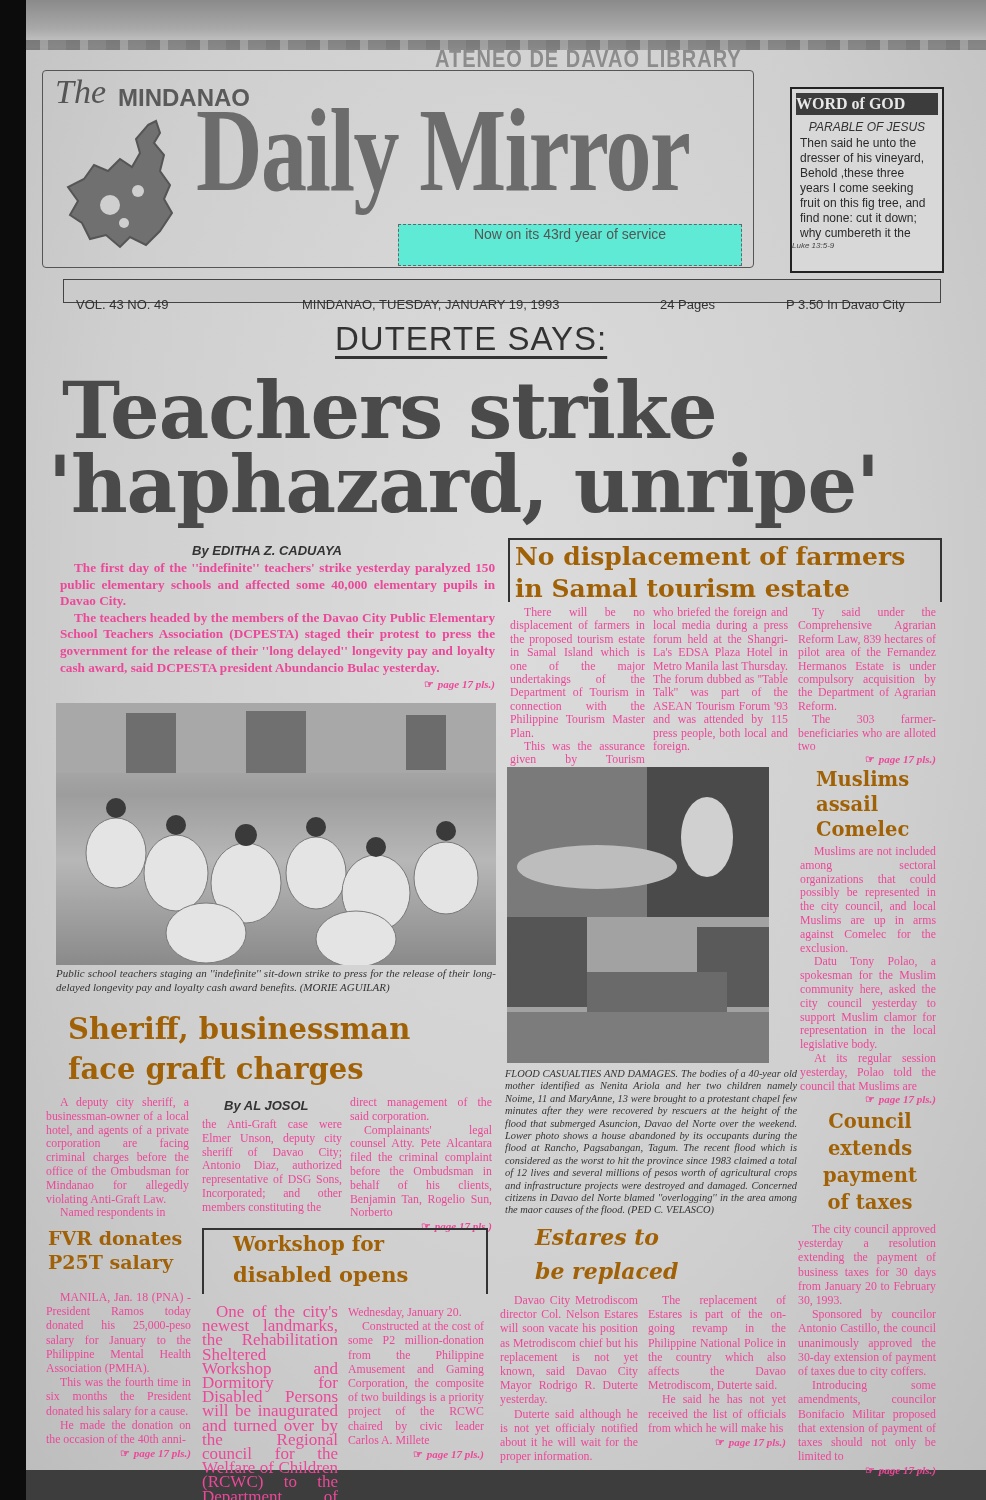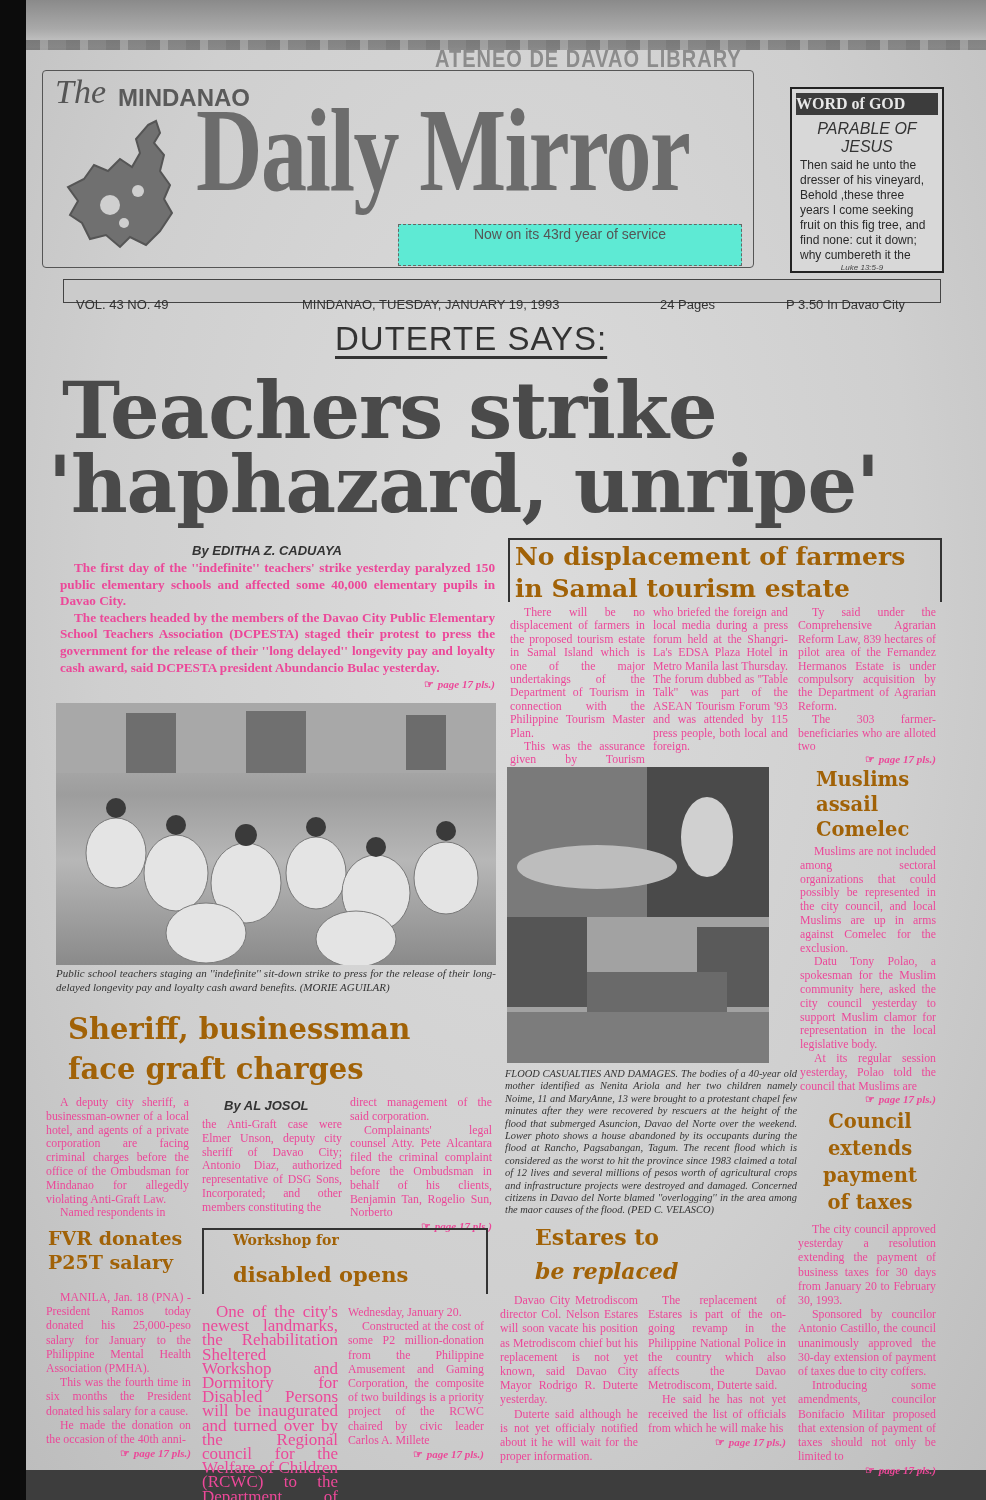--- a/index.html
+++ b/index.html
@@ -21,23 +21,23 @@
   .the { position:absolute; left:55px; top:73px; font-family:"Liberation Serif", serif; font-style:italic; font-size:34px; color:#555; }
   .mindanao { position:absolute; left:118px; top:84px; font-family:"Liberation Sans", sans-serif; font-weight:bold; font-size:24px; color:#5a5a5a; }
   .logo-map { position:absolute; left:60px; top:115px; width:130px; height:140px; }
   .title { position:absolute; left:196px; top:92px; font-family:"Liberation Serif", serif; font-weight:bold;
            font-size:118px; color:#6c6c6c; letter-spacing:-2px; transform:scaleX(.78); transform-origin:left top; white-space:nowrap; line-height:1; }
   .tagline { position:absolute; left:398px; top:224px; width:342px; height:40px; border:1.5px dashed #666;
              font-family:"Liberation Sans", sans-serif; font-size:14px; color:#555; text-align:center; line-height:19px; background:#5eead4; }
 
   .wog { position:absolute; left:790px; top:87px; width:150px; height:182px; border:2px solid #222; background:#d8d8d8; }
   .wog-head { background:#3c3c3c; color:#e8e8e8; font-family:"Liberation Serif", serif; font-weight:bold; font-size:16px; text-align:left; margin:4px; padding:2px 0; }
-  .wog-sub { font-family:"Liberation Sans", sans-serif; font-style:italic; font-size:16px; color:#333; text-align:center; margin-top:5px; }
+  .wog-sub { font-family:"Liberation Sans", sans-serif; font-style:italic; font-size:12px; color:#333; text-align:center; margin-top:5px; }
   .wog-text { font-family:"Liberation Sans", sans-serif; font-size:12px; line-height:15px; color:#2a2a2a; padding:2px 6px 0 8px; }
-  .wog-ref { font-family:"Liberation Sans", sans-serif; font-style:italic; font-size:8px; text-align:center; padding-right:10px; color:#444; }
+  .wog-ref { font-family:"Liberation Sans", sans-serif; font-style:italic; font-size:8px; text-align:left; padding-right:10px; color:#444; }
 
   .folio { position:absolute; left:63px; top:279px; width:876px; height:22px; border:1.5px solid #444; background:#cbcbcb;
            font-family:"Liberation Sans", sans-serif; font-size:13px; color:#333; }
   .folio span { position:absolute; top:17px; }
 
   .kicker { position:absolute; left:335px; top:320px; font-family:"Liberation Sans", sans-serif; font-size:33px; color:#333;
             text-decoration:underline; text-underline-offset:6px; letter-spacing:1px; }
   .headline { position:absolute; left:60px; width:900px; font-family:"DejaVu Serif", serif; font-weight:bold; color:#4a4a4a;
               font-size:78px; letter-spacing:-1px; line-height:1; white-space:nowrap; }
 
@@ -196,32 +196,32 @@
 <div class="h2" style="left:48px;top:1228px;font-size:19px">FVR donates</div>
 <div class="h2" style="left:48px;top:1252px;font-size:19px">P25T salary</div>
 <div class="body" style="left:46px;top:1290px;width:145px;font-size:11.8px;line-height:14.2px">
   <p>MANILA, Jan. 18 (PNA) - President Ramos today donated his 25,000-peso salary for January to the Philippine Mental Health Association (PMHA).</p>
   <p>This was the fourth time in six months the President donated his salary for a cause.</p>
   <p>He made the donation on the occasion of the 40th anni-</p>
   <div class="jump"><span class="hand">☞</span><span>page 17 pls.)</span></div>
 </div>
 
 <div class="boxhead" style="left:202px;top:1228px;width:282px;height:64px"></div>
-<div class="h2" style="left:233px;top:1233px;font-size:14px">Workshop for</div>
+<div class="h2" style="left:233px;top:1233px;font-size:20px">Workshop for</div>
 <div class="h2" style="left:233px;top:1263px;font-size:21px">disabled opens</div>
 <div class="body" style="left:202px;top:1305px;width:136px;font-size:17px;line-height:14.2px">
   <p>One of the city's newest landmarks, the Rehabilitation Sheltered Workshop and Dormitory for Disabled Persons will be inaugurated and turned over by the Regional council for the Welfare of Children (RCWC) to the Department of Social Welfare and Development on</p>
 </div>
 <div class="body" style="left:348px;top:1305px;width:136px;font-size:11.8px;line-height:14.2px">
   <p style="text-indent:0">Wednesday, January 20.</p>
   <p>Constructed at the cost of some P2 million-donation from the Philippine Amusement and Gaming Corporation, the composite of two buildings is a priority project of the RCWC chaired by civic leader Carlos A. Millete</p>
   <div class="jump"><span class="hand">☞</span><span>page 17 pls.)</span></div>
 </div>
 
-<div class="h2" style="left:535px;top:1225px;font-size:22px;">Estares to</div>
+<div class="h2" style="left:535px;top:1225px;font-size:22px;font-style:italic">Estares to</div>
 <div class="h2" style="left:535px;top:1259px;font-size:22px;font-style:italic">be replaced</div>
 <div class="body" style="left:500px;top:1293px;width:138px;font-size:11.8px;line-height:14.2px">
   <p>Davao City Metrodiscom director Col. Nelson Estares will soon vacate his position as Metrodiscom chief but his replacement is not yet known, said Davao City Mayor Rodrigo R. Duterte yesterday.</p>
   <p>Duterte said although he is not yet officialy notified about it he will wait for the proper information.</p>
 </div>
 <div class="body" style="left:648px;top:1293px;width:138px;font-size:11.8px;line-height:14.2px">
   <p>The replacement of Estares is part of the on-going revamp in the Philippine National Police in the country which also affects the Davao Metrodiscom, Duterte said.</p>
   <p>He said he has not yet received the list of officials from which he will make his</p>
   <div class="jump"><span class="hand">☞</span><span>page 17 pls.)</span></div>
 </div>

